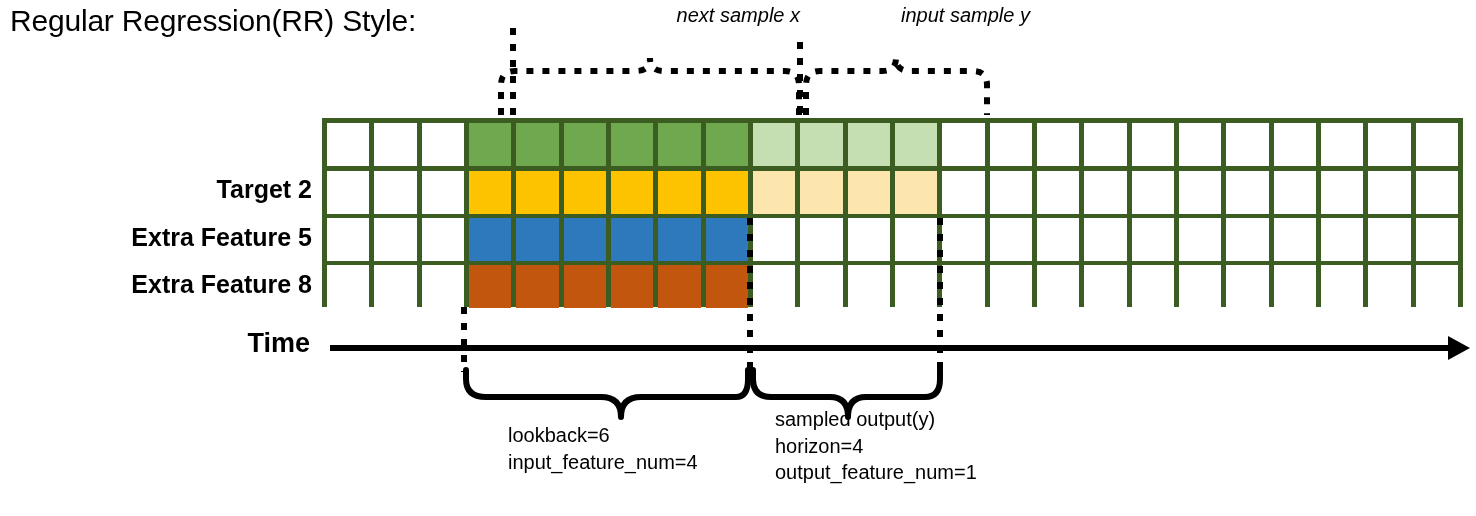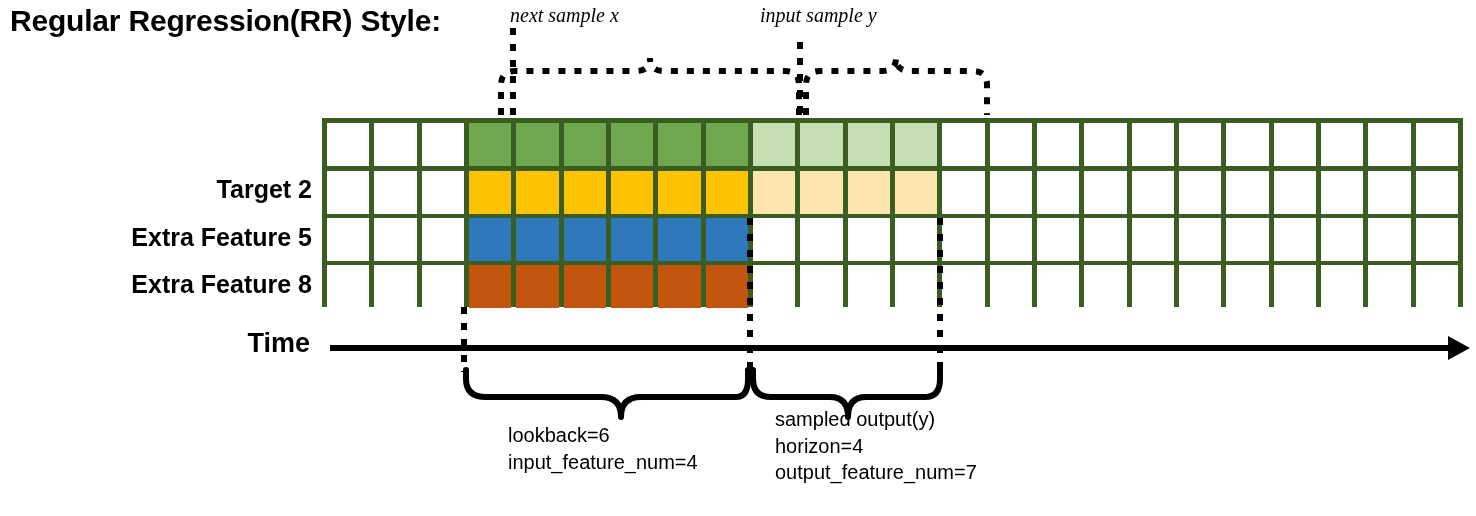--- a/index.html
+++ b/index.html
@@ -1,21 +1,21 @@
 <!DOCTYPE html>
 <html><head>
 <meta charset="utf-8">
 <style>
   html,body{margin:0;padding:0;background:#ffffff;}
   body{width:1476px;height:516px;font-family:"Liberation Sans",sans-serif;}
   #stage{position:relative;width:1476px;height:516px;overflow:hidden;background:#fff;}
 
   #title{
     position:absolute;left:10px;top:4px;
-    font-size:30px;font-weight:700;color:#000;letter-spacing:-0.2px;
+    font-size:30px;font-weight:400;color:#000;letter-spacing:-0.2px;
     white-space:nowrap;
   }
 
   .row-label{
     position:absolute;right:0;width:310px;text-align:right;
     font-size:25px;font-weight:700;color:#000;white-space:nowrap;
     line-height:1;
   }
   #labels{position:absolute;left:0px;top:0px;width:312px;height:516px;}
 
@@ -27,21 +27,21 @@
   .grow{position:absolute;left:0;width:1141px;height:43px;}
   .cell{position:absolute;top:0;height:43px;background:#ffffff;}
 
   #timeLabel{
     position:absolute;left:150px;top:328px;width:160px;text-align:right;
     font-size:27px;font-weight:700;color:#000;
   }
 
   .italic-note{
     position:absolute;font-style:italic;font-size:20px;color:#000;
-    white-space:nowrap;text-align:left;font-weight:400;font-family:Liberation Serif, serif;
+    white-space:nowrap;text-align:right;font-weight:400;
   }
 
   .cap{
     position:absolute;font-size:20px;color:#000;white-space:nowrap;
     line-height:1.33;font-weight:400;
   }
 
   svg.overlay{position:absolute;left:0;top:0;width:1476px;height:516px;pointer-events:none;}
 </style>
 </head>
@@ -170,21 +170,21 @@
   <div class="italic-note" style="left:760px;top:4px;width:270px;">input sample y</div>
 
   <div class="cap" style="left:508px;top:422px;">
     <div>lookback=6</div>
     <div>input_feature_num=4</div>
   </div>
 
   <div class="cap" style="left:775px;top:406px;">
     <div>sampled output(y)</div>
     <div>horizon=4</div>
-    <div>output_feature_num=7</div>
+    <div>output_feature_num=1</div>
   </div>
 
   <svg class="overlay" viewBox="0 0 1476 516">
 
     <g>
       <line x1="330" y1="348" x2="1452" y2="348" stroke="#000" stroke-width="6"></line>
       <polygon points="1448,336 1470,348 1448,360" fill="#000"></polygon>
     </g>
 
     <g stroke="#000" stroke-width="6" stroke-dasharray="7 9" stroke-linecap="butt">

